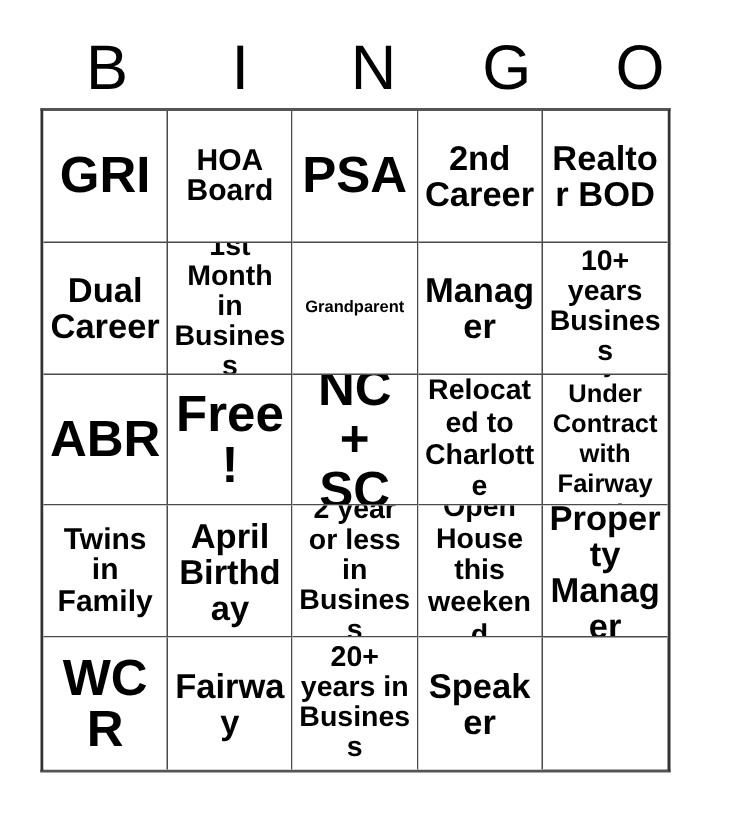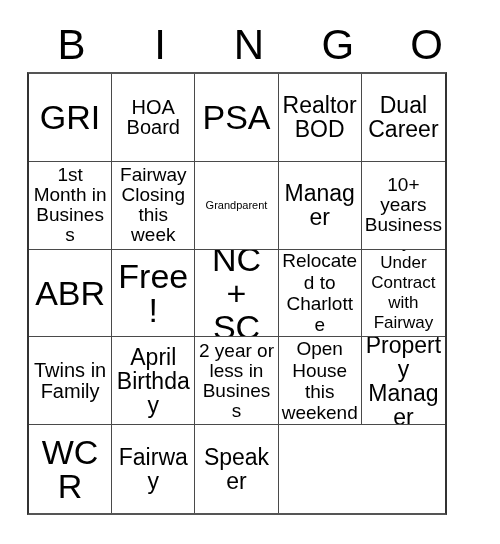--- a/index.html
+++ b/index.html
@@ -54,20 +54,21 @@
     height: 443px;
     display: grid;
     grid-template-columns: repeat(5, 1fr);
     grid-template-rows: repeat(5, 1fr);
     border-top: 2px solid #555555;
     border-left: 2px solid #333333;
     border-right: 2px solid #333333;
     border-bottom: 2px solid #555555;
     box-sizing: border-box;
     background: #ffffff;
+    font-weight: bold;
   }
 
   .cell {
     position: relative;
     box-sizing: border-box;
     border-right: 1px solid #4a4a4a;
     border-bottom: 1px solid #4a4a4a;
     display: flex;
     align-items: center;
     justify-content: center;
@@ -114,31 +115,31 @@
     <div class="cell fs-xxl">
       <span class="cell-text">GRI</span>
     </div>
     <div class="cell fs-xl">
       <span class="cell-text">HOA Board</span>
     </div>
     <div class="cell fs-xxl">
       <span class="cell-text">PSA</span>
     </div>
     <div class="cell fs-lg">
+      <span class="cell-text">2nd Career</span>
+    </div>
+    <div class="cell fs-lg">
       <span class="cell-text">Realtor BOD</span>
     </div>
 
     <div class="cell fs-lg">
       <span class="cell-text">Dual Career</span>
     </div>
     <div class="cell fs-md">
       <span class="cell-text">1st Month in Business</span>
-    </div>
-    <div class="cell fs-md">
-      <span class="cell-text">Fairway Closing this week</span>
     </div>
     <div class="cell fs-xxs">
       <span class="cell-text">Grandparent</span>
     </div>
     <div class="cell fs-lg">
       <span class="cell-text">Manager</span>
     </div>
 
     <div class="cell fs-md">
       <span class="cell-text">10+ years Business</span>
@@ -174,18 +175,21 @@
 
     <div class="cell fs-lg">
       <span class="cell-text">Property Manager</span>
     </div>
     <div class="cell fs-xxl">
       <span class="cell-text">WCR</span>
     </div>
     <div class="cell fs-lg">
       <span class="cell-text">Fairway</span>
     </div>
+    <div class="cell fs-md">
+      <span class="cell-text">20+ years in Business</span>
+    </div>
     <div class="cell fs-lg">
       <span class="cell-text">Speaker</span>
     </div>
 
   </div>
 </div>
 
 </body></html>

